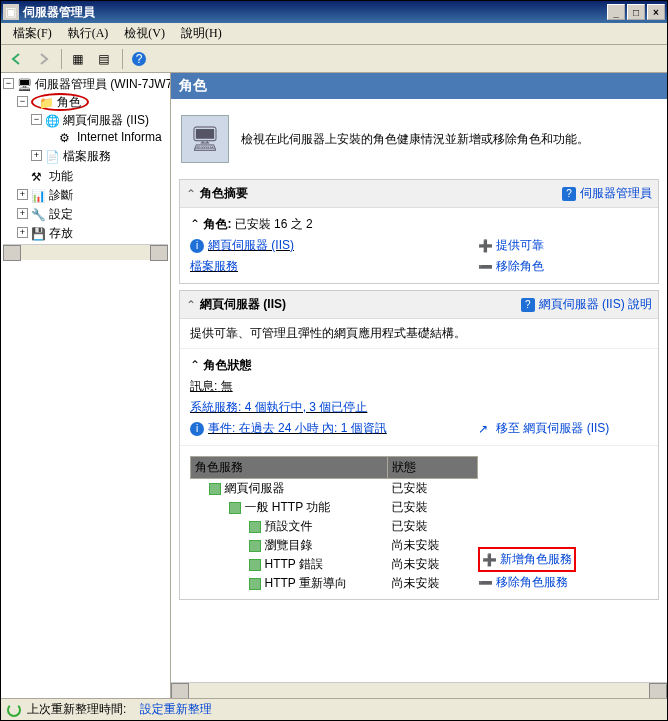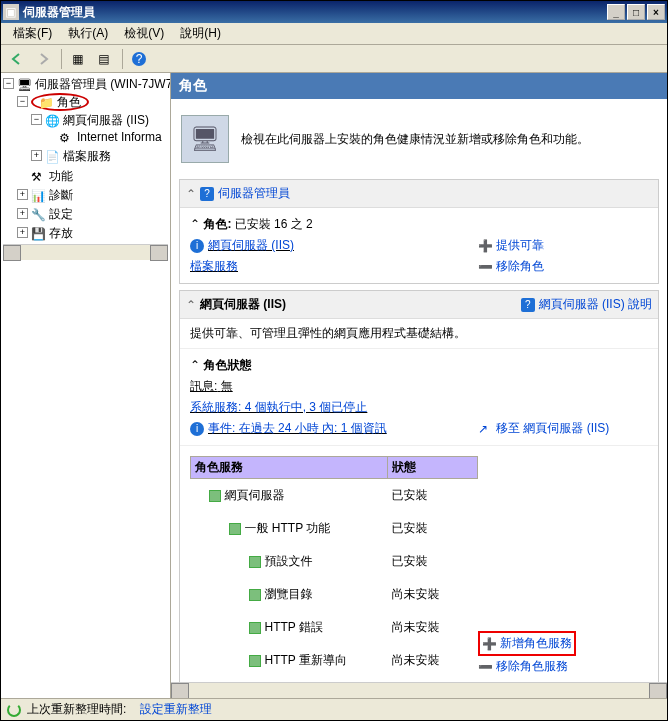--- a/index.html
+++ b/index.html
@@ -4,21 +4,21 @@
 <style>
 * { box-sizing: border-box; margin: 0; padding: 0; font-family: "Microsoft JhengHei", "PMingLiU", Arial, sans-serif; font-size: 12px; }
 body { background: #fff; width: 668px; height: 721px; overflow: hidden; border: 1px solid #000; }
 
 .titlebar { background: linear-gradient(#0a246a, #3a6ea5); height: 22px; display: flex; align-items: center; padding: 0 2px; color: #fff; }
 .titlebar .icon { width: 16px; height: 16px; background: #d4d0c8; margin-right: 4px; display: inline-flex; align-items: center; justify-content: center; }
 .titlebar .title { font-weight: bold; flex: 1; }
 .titlebar .winbtn { width: 18px; height: 16px; background: #d4d0c8; border: 1px outset #fff; margin-left: 2px; display: inline-flex; align-items: center; justify-content: center; color: #000; font-size: 10px; font-weight: bold; }
 
 .menubar { background: #ece9d8; height: 22px; display: flex; align-items: center; padding: 0 4px; border-bottom: 1px solid #aca899; }
-.menubar span { padding: 2px 8px; }
+.menubar span { padding: 2px 8px; font-family: Liberation Serif, serif; }
 
 .toolbar { background: #ece9d8; height: 28px; display: flex; align-items: center; padding: 0 4px; border-bottom: 1px solid #aca899; }
 .toolbar .tbtn { width: 24px; height: 22px; border: 1px solid transparent; display: inline-flex; align-items: center; justify-content: center; margin-right: 2px; }
 .toolbar .sep { width: 1px; height: 20px; background: #aca899; margin: 0 4px; }
 
 .main { display: flex; height: calc(100% - 94px); }
 .tree { width: 170px; background: #fff; border-right: 1px solid #aca899; overflow: auto; padding: 2px; }
 .tree ul { list-style: none; }
 .tree li { padding: 1px 0 1px 14px; white-space: nowrap; position: relative; }
 .tree .toggle { position: absolute; left: 0; top: 3px; width: 11px; height: 11px; border: 1px solid #919191; background: #fff; display: flex; align-items: center; justify-content: center; font-size: 9px; line-height: 1; cursor: pointer; }
@@ -39,22 +39,22 @@
 .subsection { padding: 6px 10px; display: flex; align-items: flex-end; }
 .subsection .sub-left { flex: 1; }
 .subsection .sub-right { width: 170px; }
 .sub-right a, .link { color: #0046d5; text-decoration: none; display: block; padding: 2px 0; }
 .sub-left .indented { padding-left: 28px; text-decoration: underline; }
 .sub-left .row { padding: 2px 0; }
 .mini-icon { display:inline-block; width:16px; height:14px; vertical-align:middle; margin-right:2px; }
 .info-icon { display:inline-block; width:14px; height:14px; border-radius:50%; background:#1e6fd6; color:#fff; text-align:center; line-height:14px; font-size:10px; margin-right:4px; }
 
 .rs-table { width: 100%; border-collapse: collapse; margin-top: 4px; }
-.rs-table th { background: #c4b5fd; border: 1px solid #aca899; text-align: left; padding: 2px 4px; font-weight: bold; }
-.rs-table td { padding: 8px 4px; border-bottom: 0; }
+.rs-table th { background: #737373; border: 1px solid #aca899; text-align: left; padding: 2px 4px; font-weight: normal; }
+.rs-table td { padding: 1px 4px; border-bottom: 0; }
 .rs-table tr.hl td { background: #f8d7e5; }
 .rs-table .ind0 { padding-left: 18px; }
 .rs-table .ind1 { padding-left: 38px; }
 .rs-table .ind2 { padding-left: 58px; }
 .rs-table .svc-icon { display:inline-block; width:12px; height:12px; background:#7cbf7c; border:1px solid #4a4; margin-right:4px; vertical-align:middle; }
 
 .redbox { border: 2px solid #e00; padding: 0 2px; display: inline-block; }
 
 .statusbar { height: 22px; background: #ece9d8; border-top: 1px solid #aca899; display: flex; align-items: center; padding: 0 6px; }
 .refresh-icon { display:inline-block; width:14px; height:14px; border:2px solid #3a3; border-radius:50%; border-top-color:transparent; margin-right:6px; }
@@ -139,20 +139,21 @@
     <div class="content-header">角色</div>
     <div class="content-body">
       <div class="desc-row">
         <span class="desc-icon">🖥</span>
         <span>檢視在此伺服器上安裝的角色健康情況並新增或移除角色和功能。</span>
       </div>
 
       <div class="section">
         <div class="section-head">
           <span class="chev">⌃</span>
+          <span class="sh-title">角色摘要</span>
           <span class="help-icon">?</span>
           <a class="sh-help link">伺服器管理員</a>
         </div>
         <div class="subsection">
           <div class="sub-left">
             <div class="row"><span class="chev">⌃</span> <b>角色:</b> <span>已安裝 16 之 2</span></div>
             <div class="row indented"><span class="info-icon">i</span><a class="link" style="display:inline">網頁伺服器 (IIS)</a></div>
             <div class="row indented"><a class="link" style="display:inline">檔案服務</a></div>
           </div>
           <div class="sub-right">

